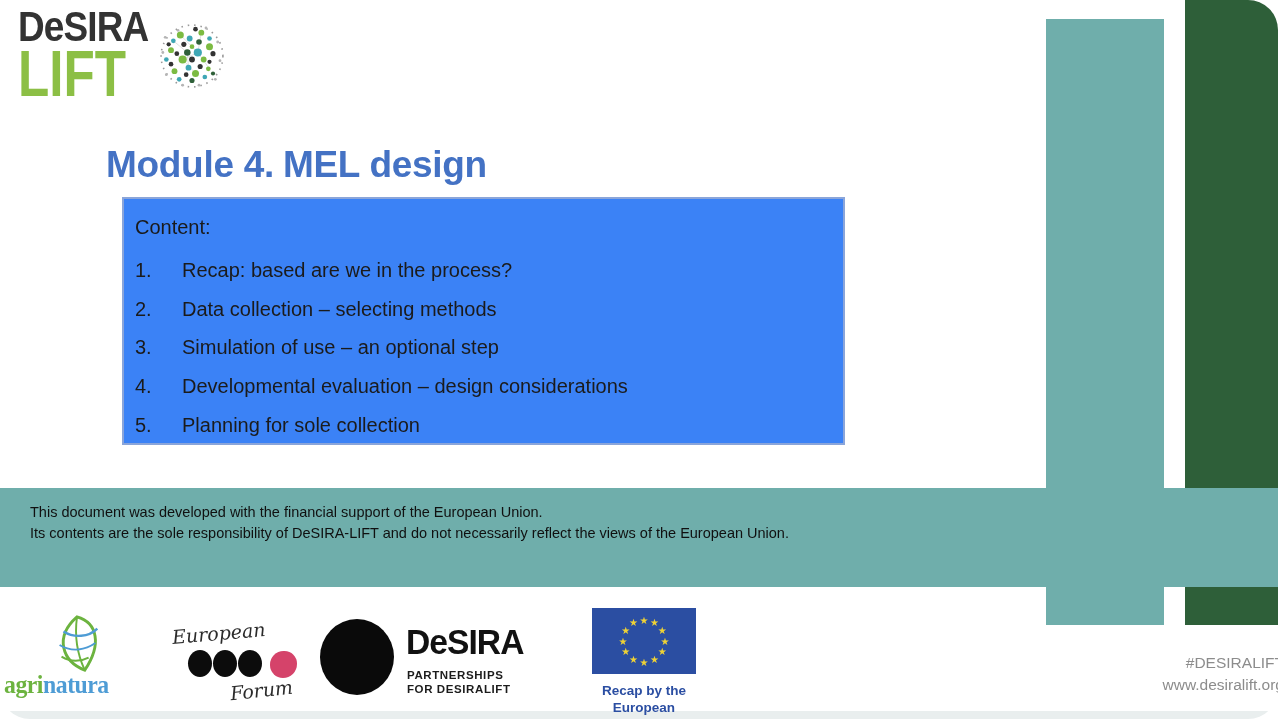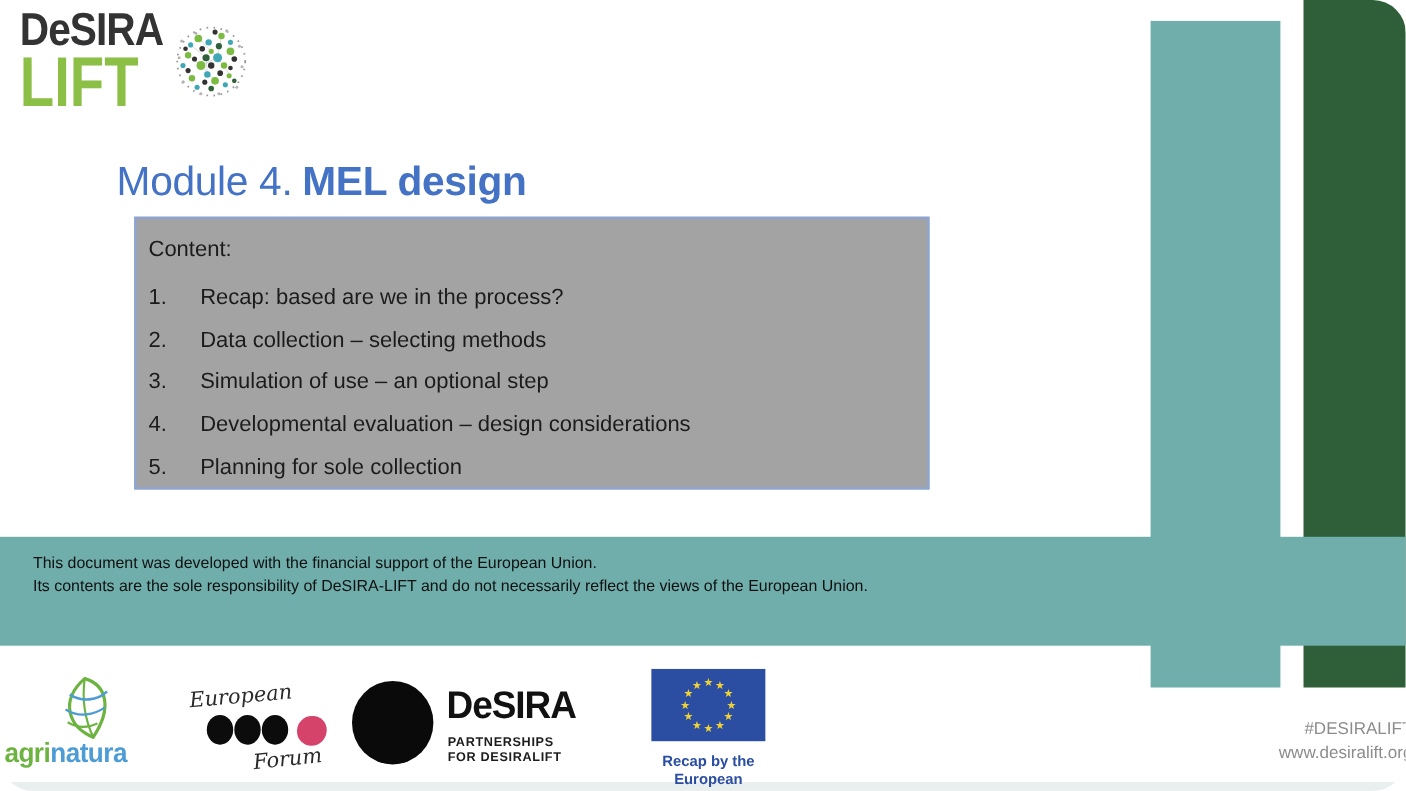--- a/index.html
+++ b/index.html
@@ -20,39 +20,39 @@
   .brand { position:absolute; left:18px; top:6px; z-index:4; }
   .brand-line1 { font-size:42px; font-weight:bold; color:#333333; line-height:1.0;
                  letter-spacing:-1px; transform:scaleX(.88); transform-origin:left; }
   .brand-line2 { font-size:64px; font-weight:bold; color:#8CBF45; line-height:.82;
                  letter-spacing:0px; transform:scaleX(.80); transform-origin:left; }
   .globe { position:absolute; left:139px; top:15px; }
 
   
   .title { position:absolute; left:106px; top:144px; z-index:4;
            font-size:37px; color:#4472C4; letter-spacing:-.3px; white-space:nowrap; }
-  .title .prefix { font-weight:400; margin-right:9px; }
+  .title .prefix { font-weight:700; margin-right:9px; }
   .title .emph   { font-weight:700; }
 
   
   .content-box { position:absolute; left:122px; top:197px; width:723px; height:248px;
-                 border:2px solid #8AA5DA; background:#a3a3a3; z-index:4; padding:16px 10px 0 11px; }
+                 border:2px solid #8AA5DA; background:#3b82f6; z-index:4; padding:16px 10px 0 11px; }
   .content-heading { font-size:20px; color:#1a1a1a; line-height:24px; }
   .content-list { margin-top:12px; }
   .content-row { display:flex; height:38.8px; align-items:center; font-size:20px; color:#1b1b1b; }
   .content-row .num { width:47px; flex:none; }
   .content-row .txt { flex:1; white-space:nowrap; }
 
   
   .band-teal .disclaimer { padding:14px 0 0 30px; font-size:14.5px; color:#101010; line-height:20.6px; }
 
   
   .footer { position:absolute; left:0; top:600px; width:1278px; height:119px; z-index:4; }
 
-  .agrinatura { position:absolute; left:4px; top:15px; width:120px; height:90px; }
+  .agrinatura { position:absolute; left:4px; top:15px; width:120px; height:90px;font-family:Liberation Serif, serif; }
   .agrinatura svg { position:absolute; left:42px; top:0; }
   .agrinatura .word { position:absolute; left:0; top:56px; font-size:25px; font-weight:bold;
                       letter-spacing:-.5px; transform:scaleX(.95); transform-origin:left; white-space:nowrap; }
   .agrinatura .p1 { color:#6CB33F; }
   .agrinatura .p2 { color:#4E9CD5; }
 
   .euforum { position:absolute; left:168px; top:22px; width:140px; height:84px;
              font-family:"DejaVu Serif", serif; font-style:italic; color:#2b2b2b; }
   .euforum .w-eu { position:absolute; left:4px; top:0px; font-size:19px; transform:rotate(-5deg); }
   .euforum .dots { position:absolute; left:20px; top:28px; display:flex; align-items:center; }

